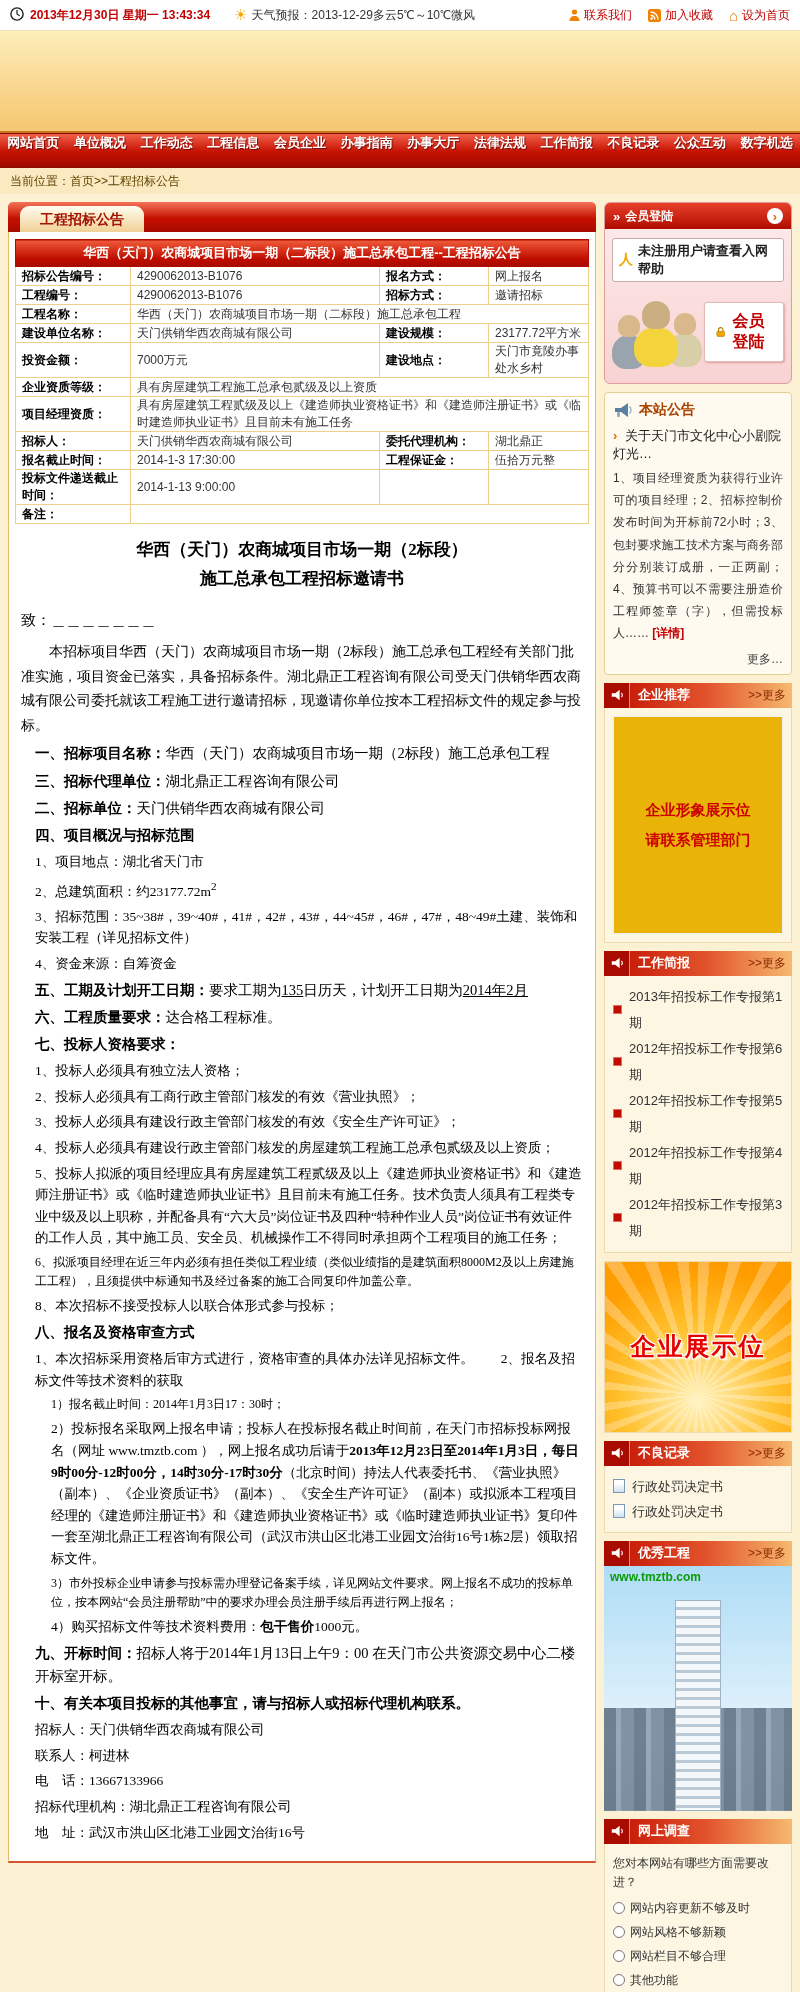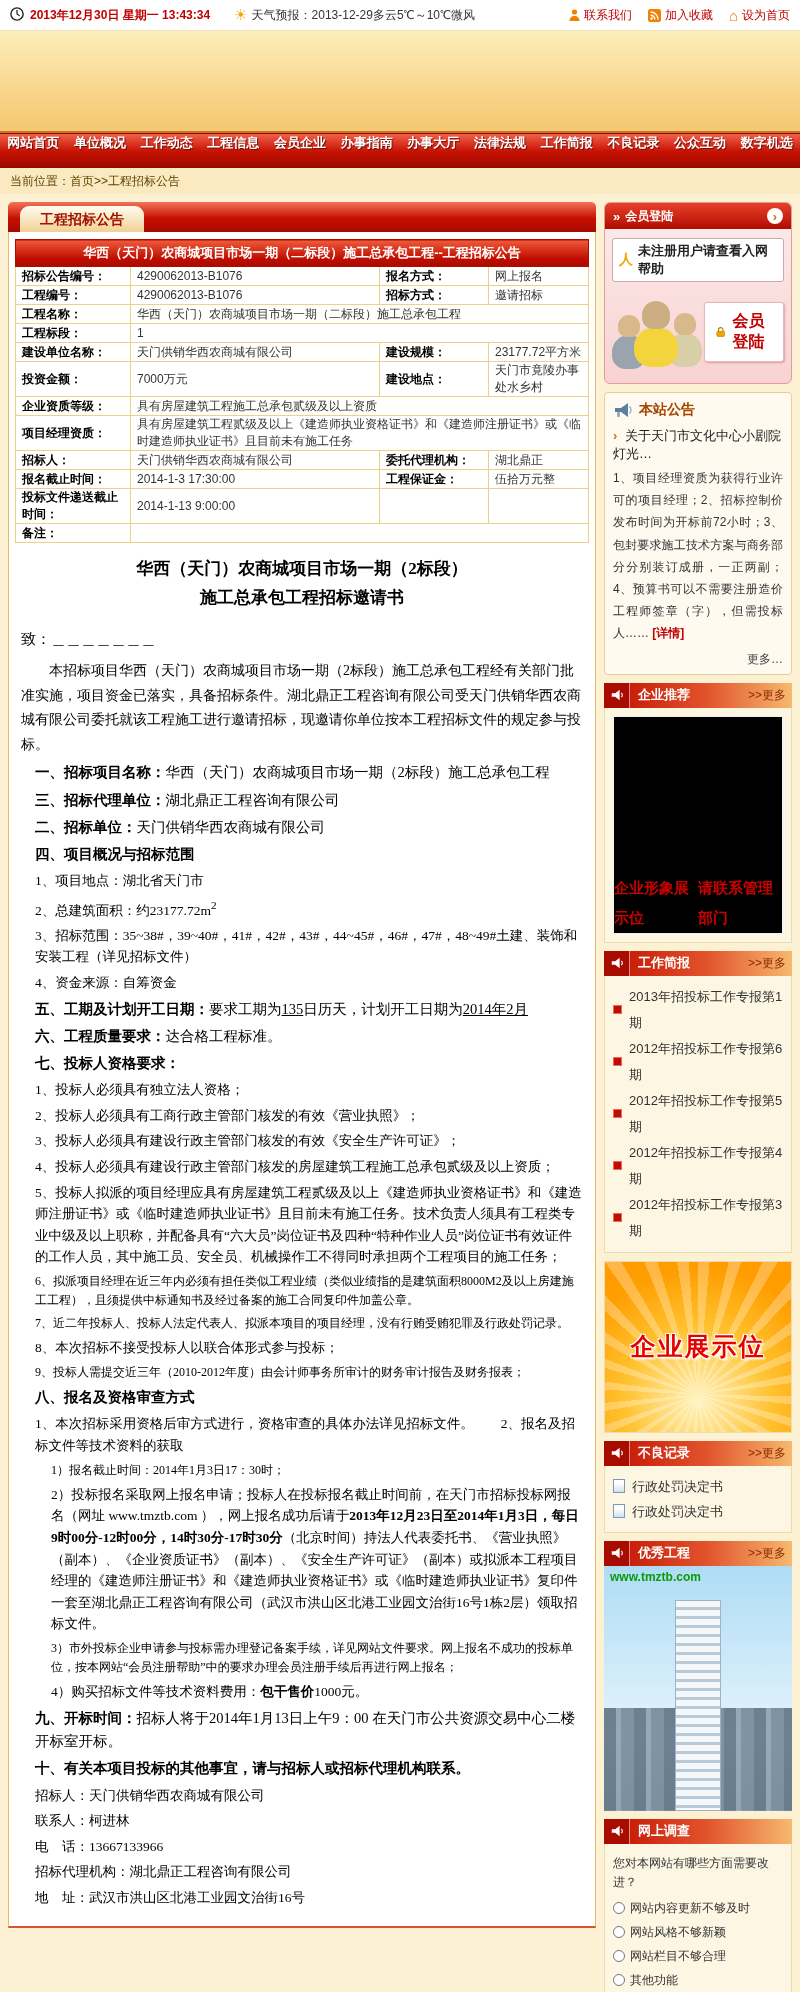--- a/index.html
+++ b/index.html
@@ -71,21 +71,21 @@
   .notice-link .la{color:#e56a00;font-weight:bold;margin-right:4px}
   .notice-body{font-size:12px;color:#333;line-height:1.85;text-align:justify}
   .notice-detail{color:#c00000;font-weight:bold;cursor:pointer}
   .notice-more{text-align:right;color:#444;font-size:12px;margin-top:6px;cursor:pointer}
   .sec-box{margin-bottom:8px}
   .sec-head{height:25px;display:flex;align-items:center;background:linear-gradient(90deg,#c00d00,#e2542d 55%,#f6b96f);color:#fff;font-weight:bold;font-size:13px}
   .spk{width:25px;height:25px;background:#a80b00;display:flex;align-items:center;justify-content:center;flex:none;border-right:1px solid #e88}
   .sec-ttl{padding-left:8px}
   .sec-more{margin-left:auto;padding-right:6px;color:#8d2a00;font-size:12px;font-weight:normal;cursor:pointer}
   .sec-body{background:#fdf6e3;border:1px solid #eedcb0;border-top:none;padding:8px}
-  .rec-inner{background:#000000;border:1px solid #eee;min-height:216px;display:flex;flex-direction:row;align-items:flex-end;justify-content:center}
+  .rec-inner{background:#eab308;border:1px solid #eee;min-height:216px;display:flex;flex-direction:column;align-items:center;justify-content:center}
   .rec-line{color:#cc0000;font-weight:bold;font-size:15px;line-height:2}
   .brief-item{display:flex;align-items:center;font-size:13px;color:#333;line-height:26px;cursor:pointer}
   .sq{width:7px;height:7px;background:#c00d00;border:1px solid #e66;flex:none;margin-right:7px}
   .ad-banner{height:170px;margin-bottom:8px;border:1px solid #eedcb0;background-color:#ffb400;background-image:repeating-conic-gradient(from 0deg at 50% 78%,rgba(255,255,255,.28) 0 5deg,rgba(255,255,255,0) 5deg 13deg),radial-gradient(circle at 50% 82%,#fff3c0,#ffc12e 45%,#ff9d00 80%);display:flex;align-items:center;justify-content:center}
   .ad-banner span{color:#e60000;font-weight:bold;font-size:25px;letter-spacing:2px;text-shadow:-1px -1px 0 #fff,1px -1px 0 #fff,-1px 1px 0 #fff,2px 2px 2px #fff}
   .bad-item{display:flex;align-items:center;font-size:13px;color:#333;line-height:25px;cursor:pointer}
   .doc{width:10px;height:12px;border:1px solid #7a9ab8;background:linear-gradient(#fff 30%,#cfe0ef);flex:none;margin-right:7px}
   .exc-photo{height:245px;position:relative;background:repeating-linear-gradient(90deg,rgba(70,90,110,.75) 0 12px,rgba(125,145,165,.75) 12px 17px,rgba(95,115,135,.75) 17px 30px) 0 100%/100% 42% no-repeat,linear-gradient(#aedcf5,#e6f4fc 70%,#cfe3ef)}
   .exc-photo .tower{position:absolute;left:38%;bottom:0;width:44px;height:85%;background:repeating-linear-gradient(#f4f8fb 0 6px,#b9c9d6 6px 9px);border:1px solid #9fb3c2}
   .wm-green{position:absolute;left:6px;top:4px;color:#0a9a0a;font-size:12px;font-weight:bold;z-index:2}
@@ -178,24 +178,20 @@
           <td class="lb">工程编号：</td>
           <td>4290062013-B1076</td>
           <td class="lb2">招标方式：</td>
           <td>邀请招标</td>
         </tr>
         <tr>
           <td class="lb">工程名称：</td>
           <td colspan="3">华西（天门）农商城项目市场一期（二标段）施工总承包工程</td>
         </tr>
         <tr>
-          <td class="lb">工程标段：</td>
-          <td colspan="3">1</td>
-        </tr>
-        <tr>
           <td class="lb">建设单位名称：</td>
           <td>天门供销华西农商城有限公司</td>
           <td class="lb2">建设规模：</td>
           <td>23177.72平方米</td>
         </tr>
         <tr>
           <td class="lb">投资金额：</td>
           <td>7000万元</td>
           <td class="lb2">建设地点：</td>
           <td>天门市竟陵办事处水乡村</td>
@@ -249,23 +245,21 @@
           <div class="ln num">4、资金来源：自筹资金</div>
           <div class="ln sec"><b>五、工期及计划开工日期：</b>要求工期为<u>135</u>日历天，计划开工日期为<u>2014年2月</u></div>
           <div class="ln sec"><b>六、工程质量要求：</b>达合格工程标准。</div>
           <div class="ln sec"><b>七、投标人资格要求：</b></div>
           <div class="ln num">1、投标人必须具有独立法人资格；</div>
           <div class="ln num">2、投标人必须具有工商行政主管部门核发的有效《营业执照》；</div>
           <div class="ln num">3、投标人必须具有建设行政主管部门核发的有效《安全生产许可证》；</div>
           <div class="ln num">4、投标人必须具有建设行政主管部门核发的房屋建筑工程施工总承包贰级及以上资质；</div>
           <div class="ln num">5、投标人拟派的项目经理应具有房屋建筑工程贰级及以上《建造师执业资格证书》和《建造师注册证书》或《临时建造师执业证书》且目前未有施工任务。技术负责人须具有工程类专业中级及以上职称，并配备具有“六大员”岗位证书及四种“特种作业人员”岗位证书有效证件的工作人员，其中施工员、安全员、机械操作工不得同时承担两个工程项目的施工任务；</div>
           <div class="ln numsm">6、拟派项目经理在近三年内必须有担任类似工程业绩（类似业绩指的是建筑面积8000M2及以上房建施工工程），且须提供中标通知书及经过备案的施工合同复印件加盖公章。</div>
-          <div class="ln numsm">7、近二年投标人、投标人法定代表人、拟派本项目的项目经理，没有行贿受贿犯罪及行政处罚记录。</div>
           <div class="ln num">8、本次招标不接受投标人以联合体形式参与投标；</div>
-          <div class="ln numsm">9、投标人需提交近三年（2010-2012年度）由会计师事务所审计的财务审计报告及财务报表；</div>
           <div class="ln sec"><b>八、报名及资格审查方式</b></div>
           <div class="ln num">1、本次招标采用资格后审方式进行，资格审查的具体办法详见招标文件。　　2、报名及招标文件等技术资料的获取</div>
           <div class="ln subsm">1）报名截止时间：2014年1月3日17：30时；</div>
           <div class="ln sub">2）投标报名采取网上报名申请；投标人在投标报名截止时间前，在天门市招标投标网报名（网址 www.tmztb.com ），网上报名成功后请于<b>2013年12月23日至2014年1月3日，每日9时00分-12时00分，14时30分-17时30分</b>（北京时间）持法人代表委托书、《营业执照》（副本）、《企业资质证书》（副本）、《安全生产许可证》（副本）或拟派本工程项目经理的《建造师注册证书》和《建造师执业资格证书》或《临时建造师执业证书》复印件一套至湖北鼎正工程咨询有限公司（武汉市洪山区北港工业园文治街16号1栋2层）领取招标文件。</div>
           <div class="ln subsm">3）市外投标企业申请参与投标需办理登记备案手续，详见网站文件要求。网上报名不成功的投标单位，按本网站“会员注册帮助”中的要求办理会员注册手续后再进行网上报名；</div>
           <div class="ln sub">4）购买招标文件等技术资料费用：<b>包干售价</b>1000元。</div>
           <div class="ln sec"><b>九、开标时间：</b>招标人将于2014年1月13日上午9：00 在天门市公共资源交易中心二楼开标室开标。</div>
           <div class="ln sec"><b>十、有关本项目投标的其他事宜，请与招标人或招标代理机构联系。</b></div>
           <div class="ln num">招标人：天门供销华西农商城有限公司</div>
           <div class="ln num">联系人：柯进林</div>

